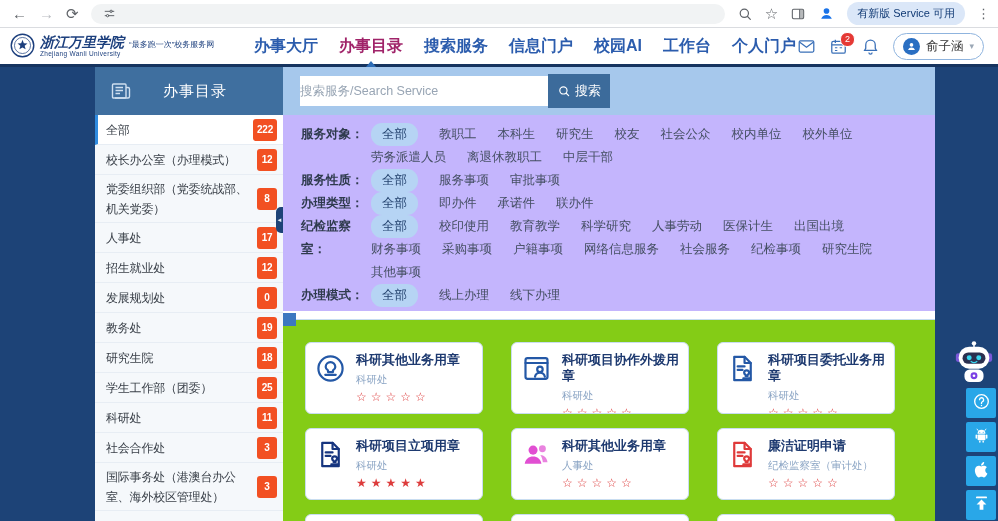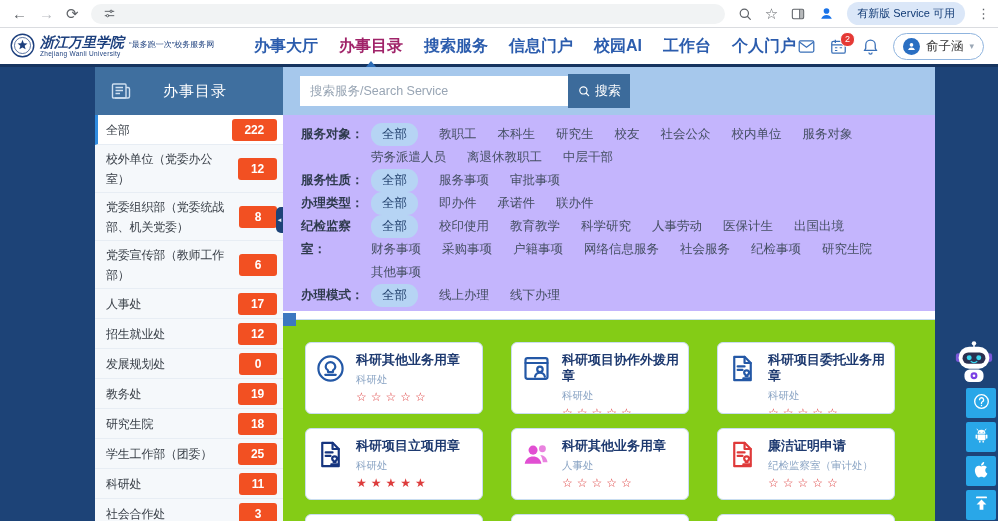--- a/index.html
+++ b/index.html
@@ -44,27 +44,27 @@
   .page-body{display:flex;height:454px;padding-left:95px;box-sizing:border-box;}
 
   
   .sidebar{width:188px;flex:none;background:#f5f8fb;display:flex;flex-direction:column;position:relative;}
   .sidebar-header{height:48px;flex:none;background:#3f6f9f;color:#fff;display:flex;align-items:center;padding-left:14px;}
   .sidebar-header svg{width:24px;height:24px;color:#cfdff0;flex:none;}
   .sidebar-title{flex:1;text-align:center;font-size:15px;padding-right:26px;letter-spacing:1px;}
   .sidebar-list{flex:1;overflow:hidden;margin:0;padding:0;list-style:none;}
   .sidebar-item{display:flex;align-items:center;justify-content:space-between;padding:3.5px 6px 3.5px 11px;font-size:12px;letter-spacing:-.2px;color:#3a4049;border-bottom:1px solid #e7edf4;line-height:20px;cursor:pointer;background:#f5f8fb;}
   .sidebar-item.active{background:#fff;border-left:3px solid #2f8be0;padding-left:8px;}
-  .badge{background:#f25022;color:#fff;font-size:12px;font-weight:bold;padding:1px 13px;border-radius:3px;margin-left:4px;flex:none;min-width:12px;text-align:center;}
+  .badge{background:#f25022;color:#fff;font-size:10px;font-weight:bold;padding:1px 4px;border-radius:3px;margin-left:4px;flex:none;min-width:12px;text-align:center;}
   .collapse-handle{position:absolute;right:0;top:140px;width:7px;height:26px;background:#1d4377;border-radius:5px 0 0 5px;color:#e8eef6;font-size:6px;display:flex;align-items:center;justify-content:center;cursor:pointer;}
 
   
   .content{width:652px;flex:none;display:flex;flex-direction:column;background:#fff;}
   .search-band{height:48px;flex:none;background:#a6c8ec;display:flex;align-items:center;padding-left:17px;}
-  .search-input{width:248px;height:30px;border:none;outline:none;padding:0 10px;font-size:12.5px;color:#333;background:#fff;font-family:inherit;}
+  .search-input{width:248px;height:30px;border:none;outline:none;padding:0 0;font-size:12.5px;color:#333;background:#fff;font-family:inherit;}
   .search-input::placeholder{color:#98a5b4;}
   .search-btn{height:34px;min-width:62px;background:#3c6b9b;color:#fff;display:flex;align-items:center;justify-content:center;gap:4px;font-size:13px;border:none;cursor:pointer;font-family:inherit;}
   .search-btn svg{width:14px;height:14px;}
 
   .filters{flex:none;background:#c4b5fd;padding:8px 0 4px 18px;}
   .filter-row{display:flex;font-size:12.5px;line-height:23px;}
   .filter-label{width:70px;flex:none;font-weight:bold;color:#2f3b4e;}
   .filter-options{display:flex;flex-wrap:wrap;column-gap:21px;color:#454f63;padding-right:26px;}
   .filter-opt{cursor:pointer;white-space:nowrap;}
   .filter-opt.pill{background:#b6d4f4;border-radius:11px;padding:0 11px;color:#24436f;}
@@ -195,30 +195,26 @@
             <path d="M6.5 8.5h7.5M6.5 11.5h7.5M6.5 14.5h4.5"></path>
           </svg>
         <span class="sidebar-title">办事目录</span>
       </div>
       <ul class="sidebar-list">
           <li class="sidebar-item active">
             <span class="sidebar-item-label">全部</span>
             <span class="badge">222</span>
           </li>
           <li class="sidebar-item">
-            <span class="sidebar-item-label">校外单位（党委办公室）</span>
+            <span class="sidebar-item-label">校长办公室（办理模式）</span>
             <span class="badge">12</span>
           </li>
           <li class="sidebar-item">
             <span class="sidebar-item-label">党委组织部（党委统战部、机关党委）</span>
             <span class="badge">8</span>
-          </li>
-          <li class="sidebar-item">
-            <span class="sidebar-item-label">党委宣传部（教师工作部）</span>
-            <span class="badge">6</span>
           </li>
           <li class="sidebar-item">
             <span class="sidebar-item-label">人事处</span>
             <span class="badge">17</span>
           </li>
           <li class="sidebar-item">
             <span class="sidebar-item-label">招生就业处</span>
             <span class="badge">12</span>
           </li>
           <li class="sidebar-item">
@@ -268,21 +264,21 @@
           <div class="filter-row">
             <span class="filter-label">服务对象：</span>
             <div class="filter-options">
               <span class="filter-opt pill">全部</span>
               <span class="filter-opt">教职工</span>
               <span class="filter-opt">本科生</span>
               <span class="filter-opt">研究生</span>
               <span class="filter-opt">校友</span>
               <span class="filter-opt">社会公众</span>
               <span class="filter-opt">校内单位</span>
-              <span class="filter-opt">服务对象</span>
+              <span class="filter-opt">校外单位</span>
               <span class="filter-opt">劳务派遣人员</span>
               <span class="filter-opt">离退休教职工</span>
               <span class="filter-opt">中层干部</span>
             </div>
           </div>
           <div class="filter-row">
             <span class="filter-label">服务性质：</span>
             <div class="filter-options">
               <span class="filter-opt pill">全部</span>
               <span class="filter-opt">服务事项</span>

